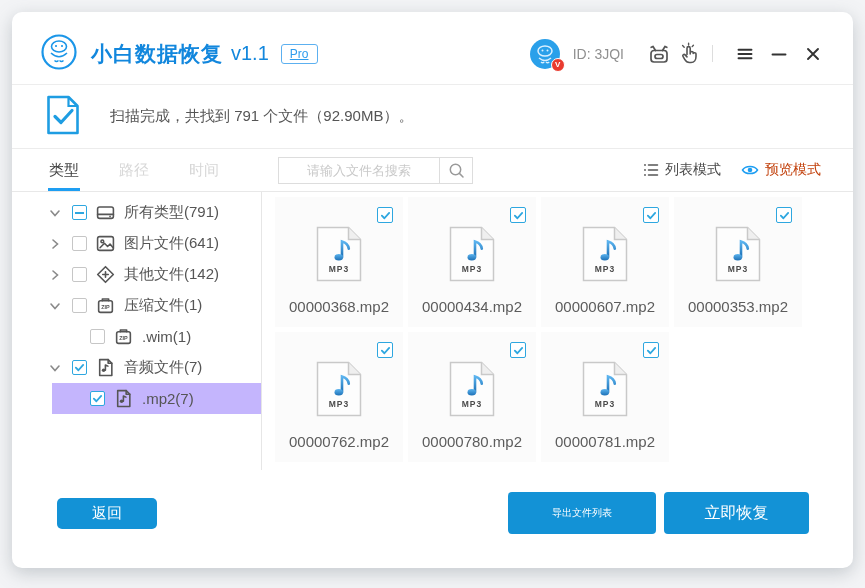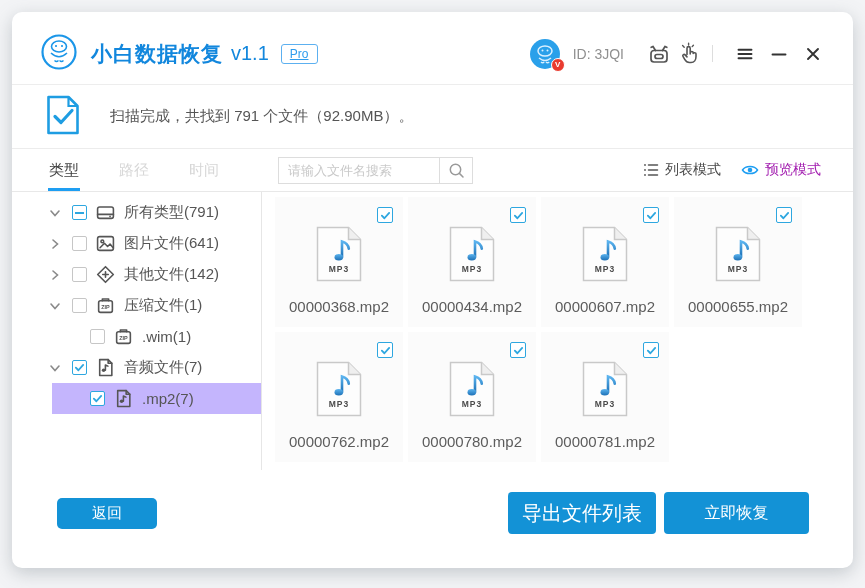--- a/index.html
+++ b/index.html
@@ -30,27 +30,27 @@
   .banner-text { font-size:15px; color:#555; margin-left:30px; }
 
   
   .toolbar { flex:0 0 43px; display:flex; align-items:stretch; border-bottom:1px solid #e8e8e8; }
   .tabs { flex:0 0 250px; display:flex; gap:40px; padding-left:37px; }
   .tab { font-size:15px; color:#d7d7d7; display:flex; align-items:center; position:relative; cursor:pointer; }
   .tab.active { color:#3f3f3f; }
   .tab.active::after { content:''; position:absolute; left:-1px; right:-1px; bottom:0; height:3px; background:#1e9ef2; }
   .search-wrap { display:flex; align-items:center; margin-left:16px; }
   .search-input { width:162px; height:27px; border:1px solid #ddd; padding:0 9px; font-size:13px; color:#444;
-                  outline:none; font-family:inherit; }
+                  outline:none; font-family:inherit;text-align:center; }
   .search-input::placeholder { color:#c9c9c9; }
   .search-btn { width:33px; height:27px; border:1px solid #ddd; border-left:none; background:#fff;
                 display:flex; align-items:center; justify-content:center; cursor:pointer; }
   .modes { margin-left:auto; display:flex; align-items:center; gap:20px; padding-right:32px; }
   .mode { display:flex; align-items:center; gap:6px; font-size:14px; color:#4a4a4a; cursor:pointer; }
-  .mode.preview { color:#a21caf; }
+  .mode.preview { color:#c2410c; }
 
   
   .content { flex:1; display:flex; min-height:0; }
   .sidebar { flex:0 0 250px; border-right:1px solid #e6e6e6; padding-top:5px; }
   .tree-row { height:31px; display:flex; align-items:center; padding-left:37px; font-size:15px; color:#555; cursor:pointer; }
   .tree-row.level1 { padding-left:78px; }
   .tree-row.selected { background:#c4b5fd; margin-left:40px; padding-left:38px; }
   .caret { width:14px; flex:0 0 14px; display:flex; align-items:center; margin-right:9px; }
   .cb { width:15px; height:15px; flex:0 0 15px; border:1px solid #c6c6c6; border-radius:2px; background:#fff;
         display:flex; align-items:center; justify-content:center; cursor:pointer; }
@@ -65,21 +65,21 @@
   .cell { background:#fbfbfb; position:relative; display:flex; flex-direction:column; align-items:center; }
   .cell .cb { position:absolute; top:10px; right:10px; width:16px; height:16px; }
   .file-icon { margin-top:29px; }
   .file-name { margin-top:12px; font-size:15px; color:#5c5c5c; }
 
   
   .footer { flex:0 0 98px; display:flex; align-items:center; padding:0 44px 12px 45px; }
   .btn { background:#1392d6; color:#fff; border:none; border-radius:4px; cursor:pointer;
          font-family:inherit; display:flex; align-items:center; justify-content:center; }
   .btn-back { width:100px; height:31px; font-size:15px; border-radius:5px; }
-  .btn-export { width:148px; height:42px; font-size:20px; margin-left:auto; }
+  .btn-export { width:148px; height:42px; font-size:10px; margin-left:auto; }
   .btn-recover { width:145px; height:42px; font-size:16px; margin-left:8px; }
 </style>
 </head>
 <body>
 
 <div class="window">
 
   <div class="titlebar">
     <span>
       <svg width="38" height="38" viewBox="0 0 38 38" fill="none" stroke="#1b96e8" stroke-width="2.2">
@@ -378,21 +378,21 @@
     <stop offset="0" stop-color="#5cb4ef"></stop>
                   <stop offset="1" stop-color="#1b6fb5"></stop>
                 </linearGradient>
               </defs>
   <path d="M1.5 1.5 H32.5 L44.5 13.5 V54.5 H1.5 Z" fill="#fdfdfd" stroke="#c9c9c9" stroke-width="1.5"></path>
   <path d="M32.5 1.5 V13.5 H44.5" fill="#efefef" stroke="#c9c9c9" stroke-width="1.5"></path>
   <path d="M26 31 V15.5 c4 1 6.3 3.6 6.8 7.2" fill="none" stroke="url(#ng)" stroke-width="2.6" stroke-linecap="round"></path>
   <ellipse cx="22.8" cy="31.3" rx="4.3" ry="3.3" fill="url(#ng)"></ellipse>
   <text x="23" y="45.5" font-size="8.5" font-weight="bold" fill="#4a4a4a" text-anchor="middle" letter-spacing="1" font-family="Liberation Sans, sans-serif">MP3</text>
 </svg></span>
-     <span class="file-name">00000655.mp2</span>
+     <span class="file-name">00000353.mp2</span>
    </div>
         <div class="cell">
      <span class="cb checked">
             <svg width="11" height="11" viewBox="0 0 12 12" fill="none" stroke="#2ea7e0" stroke-width="2" stroke-linecap="round" stroke-linejoin="round">
               <path d="M2 6.2 L4.8 9 L10 3.2"></path>
             </svg>
           </span>
      <span class="file-icon"><svg width="46" height="56" viewBox="0 0 46 56">
   <defs>
                 <linearGradient id="ng" x1="0" y1="0" x2="0" y2="1">

